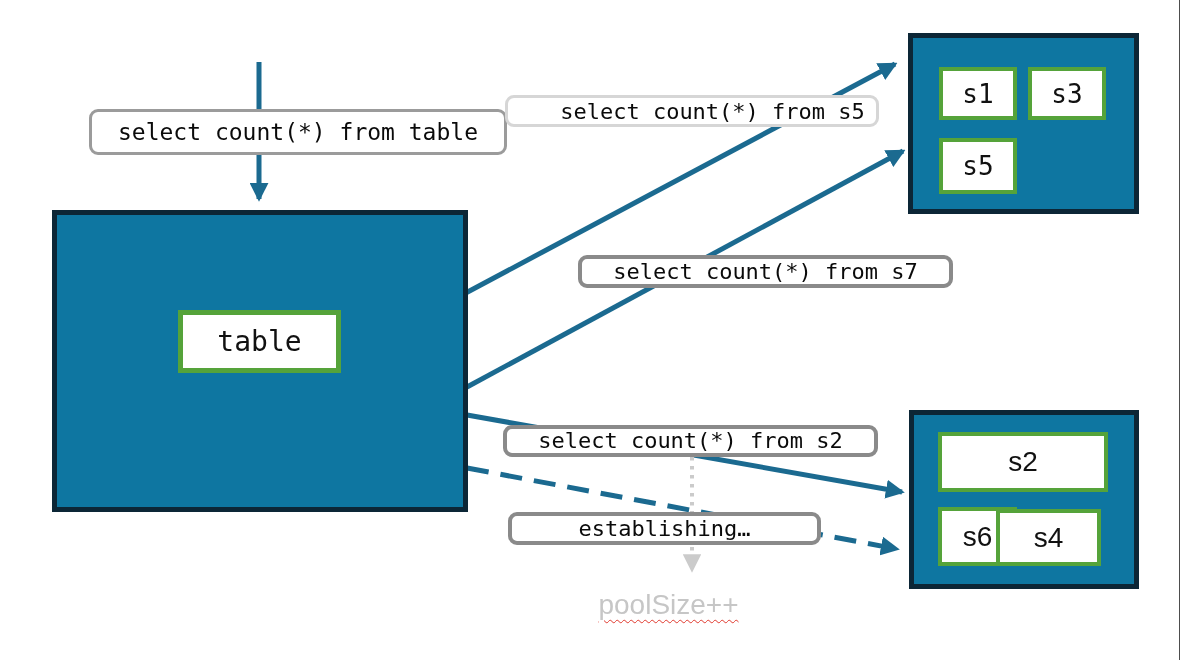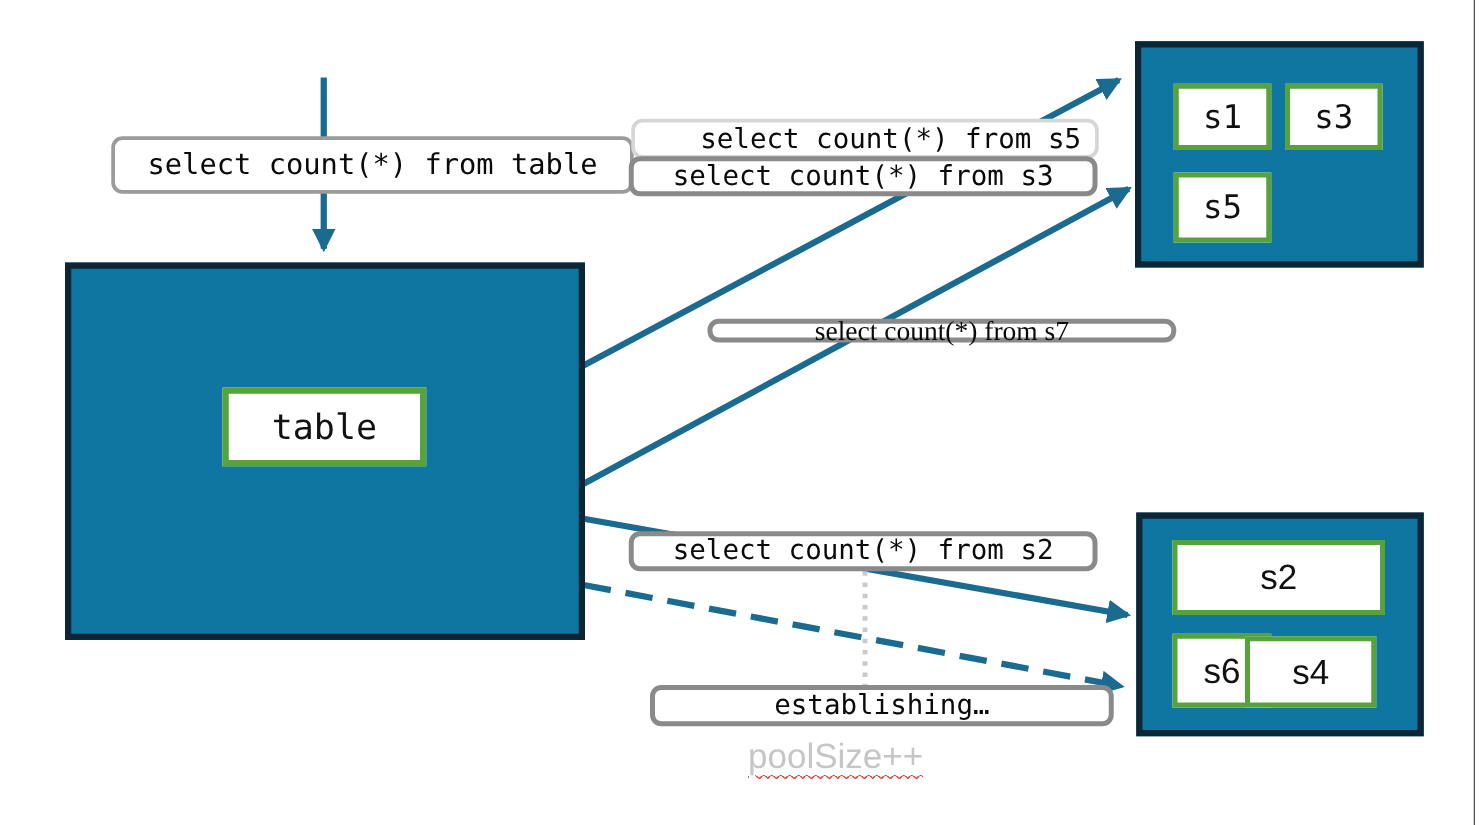--- a/index.html
+++ b/index.html
@@ -25,23 +25,23 @@
     position:absolute; background:#fff; box-sizing:border-box; z-index:2;
     border:4px solid var(--labelBorder); border-radius:9px;
     display:flex; align-items:center; justify-content:center;
     font-family:"DejaVu Sans Mono", monospace; font-size:22px; color:#0a0a0a;
     white-space:nowrap;
   }
 
   #query-table-label { left:64px;  top:109px; width:418px; height:46px; border-width:3px; border-color:var(--labelBorderMed); font-size:23px;margin-left:25px; }
   #query-s5-label    { left:505px; top:95px;  width:374px; height:32px; border-width:3px; border-color:var(--labelBorderLight);padding-left:41px; }
   #query-s3-label    { left:503px; top:125px; width:375px; height:32px; }
-  #query-s7-label    { left:566px; top:255px; width:375px; height:19px;font-family:Liberation Serif, serif; }
+  #query-s7-label    { left:578px; top:255px; width:375px; height:33px; }
   #query-s2-label    { left:503px; top:425px; width:375px; height:32px;align-items:flex-end; }
-  #establishing-label{ left:520px; top:512px; width:371px; height:33px;margin-top:36px; }
+  #establishing-label{ left:508px; top:512px; width:313px; height:33px; }
 
   #table-box { left:52px; top:210px; width:416px; height:302px; }
   #table-label {
     left:178px; top:310px; width:163px; height:63px; border-width:5px;
     font-size:28px;
     align-items:center;
   }
 
   #top-shard-box    { left:908px; top:33px;  width:231px; height:181px; }
   #cell-s1 { left:939px;  top:67px;  width:78px; height:53px; }
@@ -94,23 +94,20 @@
   <div class="white-cell mono-cell" id="table-label">
     <span>table</span>
   </div>
 
   <div class="query-label" id="query-table-label">
     <span>select count(*) from table</span>
   </div>
   <div class="query-label" id="query-s5-label">
     <span>select count(*) from s5</span>
   </div>
-  <div class="query-label" id="query-s3-label">
-    <span>select count(*) from s3</span>
-  </div>
   <div class="query-label" id="query-s7-label">
     <span>select count(*) from s7</span>
   </div>
   <div class="query-label" id="query-s2-label">
     <span>select count(*) from s2</span>
   </div>
   <div class="query-label" id="establishing-label">
     <span>establishing…</span>
   </div>
 

